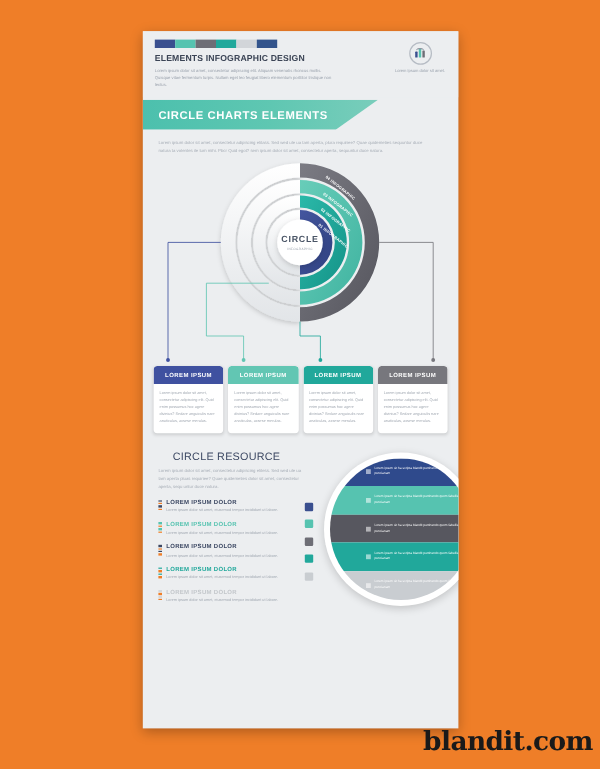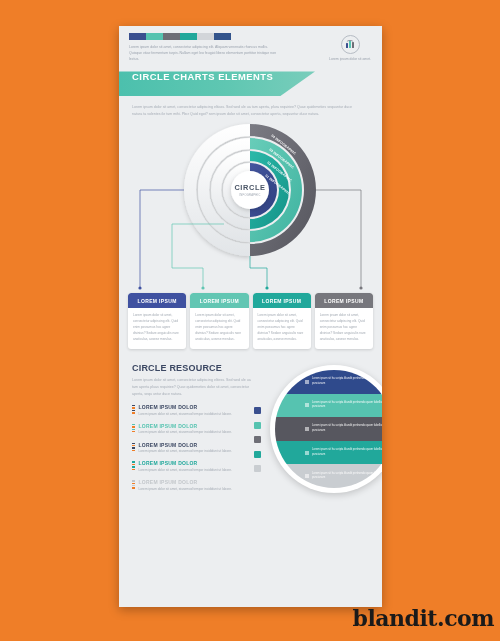--- a/index.html
+++ b/index.html
@@ -35,21 +35,21 @@
   .logo-circle b{width:2px;display:block;border-radius:.5px;}
   .logo-cap{position:absolute;top:3.5px;left:50%;transform:translateX(-50%);
     width:7px;height:2px;border-top:1px solid #8d95a0;border-radius:4px 4px 0 0;}
   .logo-txt{font-size:3.4px;line-height:1.6;color:#9aa2ad;}
 
   
   .ribbon-wrap{position:relative;height:25px;margin-top:2px;}
   .ribbon{
     position:absolute;left:0;top:0;height:25px;width:196px;
     background:linear-gradient(90deg,#4cc0ad 0%,#5fc7b2 55%,#79cdbb 100%);
-    display:flex;align-items:flex-start;
+    display:flex;align-items:center;
     clip-path:polygon(0 0,100% 0,82% 100%,0 100%);
     padding-left:13px;box-sizing:border-box;
   }
   .ribbon span{color:#fff;font-size:9.4px;font-weight:bold;letter-spacing:.5px;}
   .intro{font-size:3.6px;line-height:1.95;color:#a6adb6;padding:8px 22px 0 13px;}
 
   
   .chart-area{position:relative;height:175px;margin-top:2px;}
   .chart-svg{position:absolute;left:0;top:0;}
   .seg-label{
@@ -69,21 +69,21 @@
   }
   .card-head{
     height:15px;display:flex;align-items:center;justify-content:center;
     border-radius:3px 3px 0 0;
   }
   .card-head span{color:#fff;font-size:5px;font-weight:bold;letter-spacing:.35px;}
   .card-body{font-size:3.2px;line-height:1.85;color:#a3aab3;padding:5px 4px 6px 5px;}
 
   
   .resource{padding:14px 9px 0 13px;position:relative;}
-  .res-title{font-size:9px;font-weight:bold;color:#3b4762;letter-spacing:.2px;}
+  .res-title{font-size:9px;font-weight:normal;color:#3b4762;letter-spacing:.2px;margin-left:12px;}
   .res-sub{font-size:3.6px;line-height:1.95;color:#a6adb6;max-width:120px;margin-top:4px;}
 
   .res-body{display:flex;margin-top:6px;}
   .res-list{width:118px;}
   .res-item{display:flex;margin-bottom:5.5px;}
   .res-bars{display:flex;flex-direction:column;gap:1px;width:2.5px;margin-right:4px;padding-top:1px;}
   .res-bars i{width:2.5px;height:1.4px;display:block;}
   .res-txt h4{margin:0 0 1.5px 0;font-size:5px;font-weight:bold;letter-spacing:.25px;}
   .res-txt p{margin:0;font-size:3.2px;line-height:1.8;color:#a3aab3;}
 
@@ -114,20 +114,21 @@
   <div class="header">
     <div class="header-left">
       <div class="swatches" id="swatches">
           <i style="background: rgb(58, 79, 143);"></i>
           <i style="background: rgb(86, 195, 176);"></i>
           <i style="background: rgb(110, 110, 118);"></i>
           <i style="background: rgb(33, 168, 155);"></i>
           <i style="background: rgb(210, 213, 217);"></i>
           <i style="background: rgb(51, 84, 140);"></i>
         </div>
+      <div class="brand-title">ELEMENTS INFOGRAPHIC DESIGN</div>
       <div class="brand-sub">Lorem ipsum dolor sit amet, consectetur adipiscing elit. Aliquam venenatis rhoncus mollis. Quisque vitae fermentum turpis. Nullam eget leo feugiat libero elementum porttitor tristique non lectus.</div>
     </div>
     <div class="header-right">
       <div class="logo-circle" id="logoBars">
         <div class="logo-cap"></div>
       <b style="height: 5px; background: rgb(58, 79, 143);"></b>
           <b style="height: 8px; background: rgb(86, 195, 176);"></b>
           <b style="height: 6px; background: rgb(110, 110, 118);"></b>
         </div>
       <div class="logo-txt">Lorem ipsum dolor sit amet.</div>

